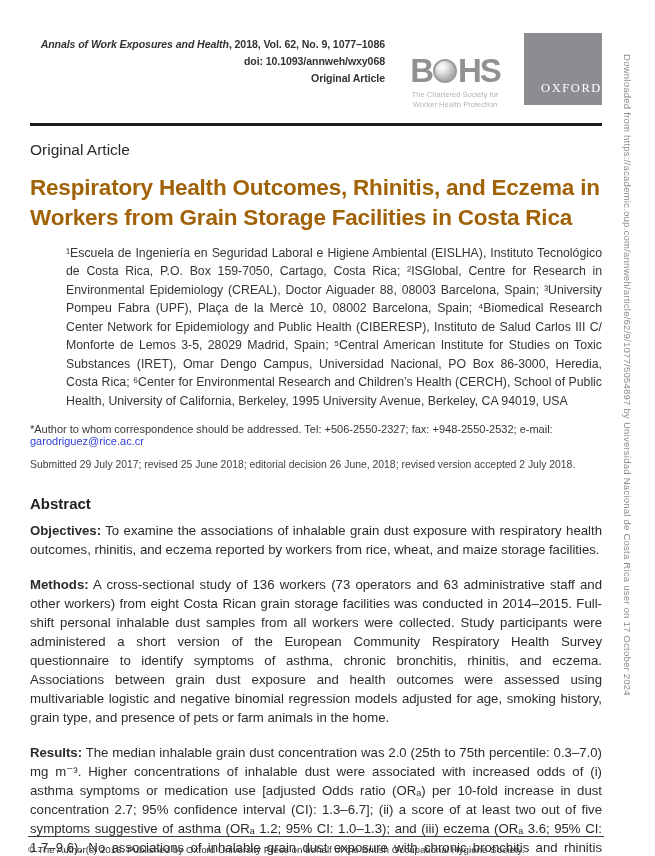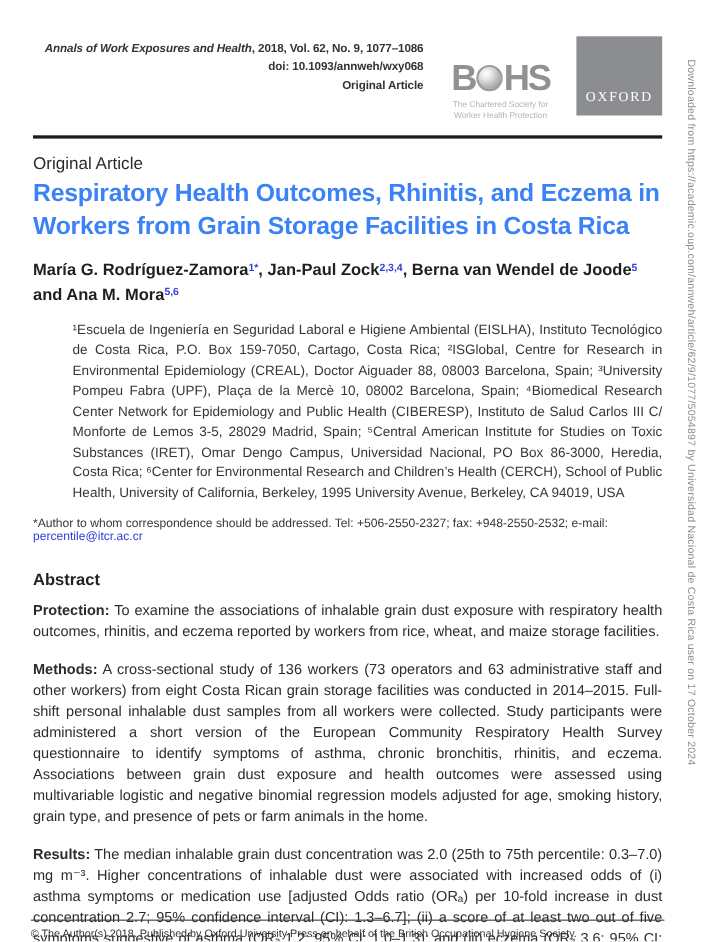--- a/index.html
+++ b/index.html
@@ -15,28 +15,28 @@
   .header-meta { flex:1; text-align:right; font-size:10.6px; font-weight:bold; line-height:1.6; color:#333; padding-top:3px; letter-spacing:-0.1px; }
   .header-meta .journal-italic { font-style:italic; }
 
   .bohs { width:114px; margin-left:13px; margin-top:21px; text-align:center; }
   .bohs-letters { display:flex; align-items:center; justify-content:center; color:#8f9193; font-weight:bold; font-size:33px; letter-spacing:-2px; line-height:1; }
   .bohs-sphere { display:inline-block; width:24px; height:24px; border-radius:50%; margin:0 1px;
     background:radial-gradient(circle at 35% 30%, #ffffff 0%, #e8e9ea 25%, #b5b7b9 60%, #8e9092 100%);
     border:2px solid #9a9c9e; }
   .bohs-tagline { font-size:7.6px; color:#b2b4b6; line-height:1.3; margin-top:3px;text-align:center; }
 
-  .oxford-box { width:78px; height:72px; background:#8b8d90; margin-left:12px; display:flex; align-items:flex-end; justify-content:center; padding-bottom:9px; flex:none; }
+  .oxford-box { width:78px; height:72px; background:#8b8d90; margin-left:12px; display:flex; align-items:flex-end; justify-content:flex-end; padding-bottom:9px; flex:none; }
   .oxford-label { color:#ffffff; font-family:"Liberation Serif","DejaVu Serif",serif; font-size:12.5px; letter-spacing:1.6px; }
 
   .rule-thick { border:none; border-top:3.5px solid #1c1c1c; margin-top:13px; }
 
   
   .section-label { font-size:15.5px; color:#2a2a2a; margin-top:15px; }
-  .title { font-size:22.5px; font-weight:bold; line-height:1.34; color:#3b82f6; margin-top:2px; letter-spacing:-0.2px; }
+  .title { font-size:22.5px; font-weight:bold; line-height:1.34; color:#a16207; margin-top:14px; letter-spacing:-0.2px; }
   .authors { font-size:15px; font-weight:bold; color:#1f1f1f; margin-top:14px; line-height:1.5; }
   .authors .sup { font-size:9.5px; position:relative; top:-0.45em; font-weight:bold; }
   .accent { color:#3240d8; }
 
   .affiliations { font-size:12.3px; line-height:1.5; text-align:justify; color:#363636; margin-top:11px;margin-left:36px; }
   .correspondence { font-size:11px; color:#363636; margin-top:13px; }
   .correspondence .email { color:#3240d8; text-decoration:none; cursor:pointer; }
   .history { font-size:10.4px; color:#404040; margin-top:12px; }
 
   
@@ -85,35 +85,32 @@
         <span class="oxford-label">OXFORD</span>
       </div>
     </div>
 
     <hr class="rule-thick">
 
     <div class="section-label">Original Article</div>
 
     <h1 class="title">Respiratory Health Outcomes, Rhinitis, and Eczema in Workers from Grain Storage Facilities in Costa Rica</h1>
 
-    <div class="authors">
-      <span>María G. Rodríguez-Zamora</span><span class="sup accent">1*</span><span>, </span><span>Jan-Paul Zock</span><span class="sup accent">2,3,4</span><span>, </span><span>Berna van Wendel de Joode</span><span class="sup accent">5</span><br>
-      <span>and Ana M. Mora</span><span class="sup accent">5,6</span>
-    </div>
 
     <p class="affiliations">¹Escuela de Ingeniería en Seguridad Laboral e Higiene Ambiental (EISLHA), Instituto Tecnológico de Costa Rica, P.O. Box 159-7050, Cartago, Costa Rica; ²ISGlobal, Centre for Research in Environmental Epidemiology (CREAL), Doctor Aiguader 88, 08003 Barcelona, Spain; ³University Pompeu Fabra (UPF), Plaça de la Mercè 10, 08002 Barcelona, Spain; ⁴Biomedical Research Center Network for Epidemiology and Public Health (CIBERESP), Instituto de Salud Carlos III C/ Monforte de Lemos 3-5, 28029 Madrid, Spain; ⁵Central American Institute for Studies on Toxic Substances (IRET), Omar Dengo Campus, Universidad Nacional, PO Box 86-3000, Heredia, Costa Rica; ⁶Center for Environmental Research and Children’s Health (CERCH), School of Public Health, University of California, Berkeley, 1995 University Avenue, Berkeley,  CA 94019, USA</p>
 
     <p class="correspondence">
-      <span>*Author to whom correspondence should be addressed. Tel: +506-2550-2327; fax: +948-2550-2532; e-mail: </span><a class="email">percentile@itcr.ac.cr</a>
+      <span>*Author to whom correspondence should be addressed. Tel: +506-2550-2327; fax: +948-2550-2532; e-mail: </span><a class="email">garodriguez@rice.ac.cr</a>
     </p>
 
+    <p class="history">Submitted 29 July 2017; revised 25 June 2018; editorial decision 26 June, 2018; revised version accepted 2 July 2018.</p>
 
     <div class="abstract">
       <div class="abstract-heading">Abstract</div>
-      <p><b>Protection:</b><span> To examine the associations of inhalable grain dust exposure with respiratory health outcomes, rhinitis, and eczema reported by workers from rice, wheat, and maize storage facilities.</span></p>
+      <p><b>Objectives:</b><span> To examine the associations of inhalable grain dust exposure with respiratory health outcomes, rhinitis, and eczema reported by workers from rice, wheat, and maize storage facilities.</span></p>
       <p><b>Methods:</b><span> A cross-sectional study of 136 workers (73 operators and 63 administrative staff and other workers) from eight Costa Rican grain storage facilities was conducted in 2014–2015. Full-shift personal inhalable dust samples from all workers were collected. Study participants were administered a short version of the European Community Respiratory Health Survey questionnaire to identify symptoms of asthma, chronic bronchitis, rhinitis, and eczema. Associations between grain dust exposure and health outcomes were assessed using multivariable logistic and negative binomial regression models adjusted for age, smoking history, grain type, and presence of pets or farm animals in the home.</span></p>
       <p><b>Results:</b><span> The median inhalable grain dust concentration was 2.0 (25th to 75th percentile: 0.3–7.0) mg m⁻³. Higher concentrations of inhalable dust were associated with increased odds of (i) asthma symptoms or medication use [adjusted Odds ratio (ORₐ) per 10-fold increase in dust concentration 2.7; 95% confidence interval (CI): 1.3–6.7]; (ii) a score of at least two out of five symptoms suggestive of asthma (ORₐ 1.2; 95% CI: 1.0–1.3); and (iii) eczema (ORₐ 3.6; 95% CI: 1.7–9.6). No associations of inhalable grain dust exposure with chronic bronchitis and rhinitis were observed.</span></p>
     </div>
 
   </div>
 
   <div class="footer">
     <span>© The Author(s) 2018. Published by Oxford University Press on behalf of the British Occupational Hygiene Society.</span>
   </div>
 

